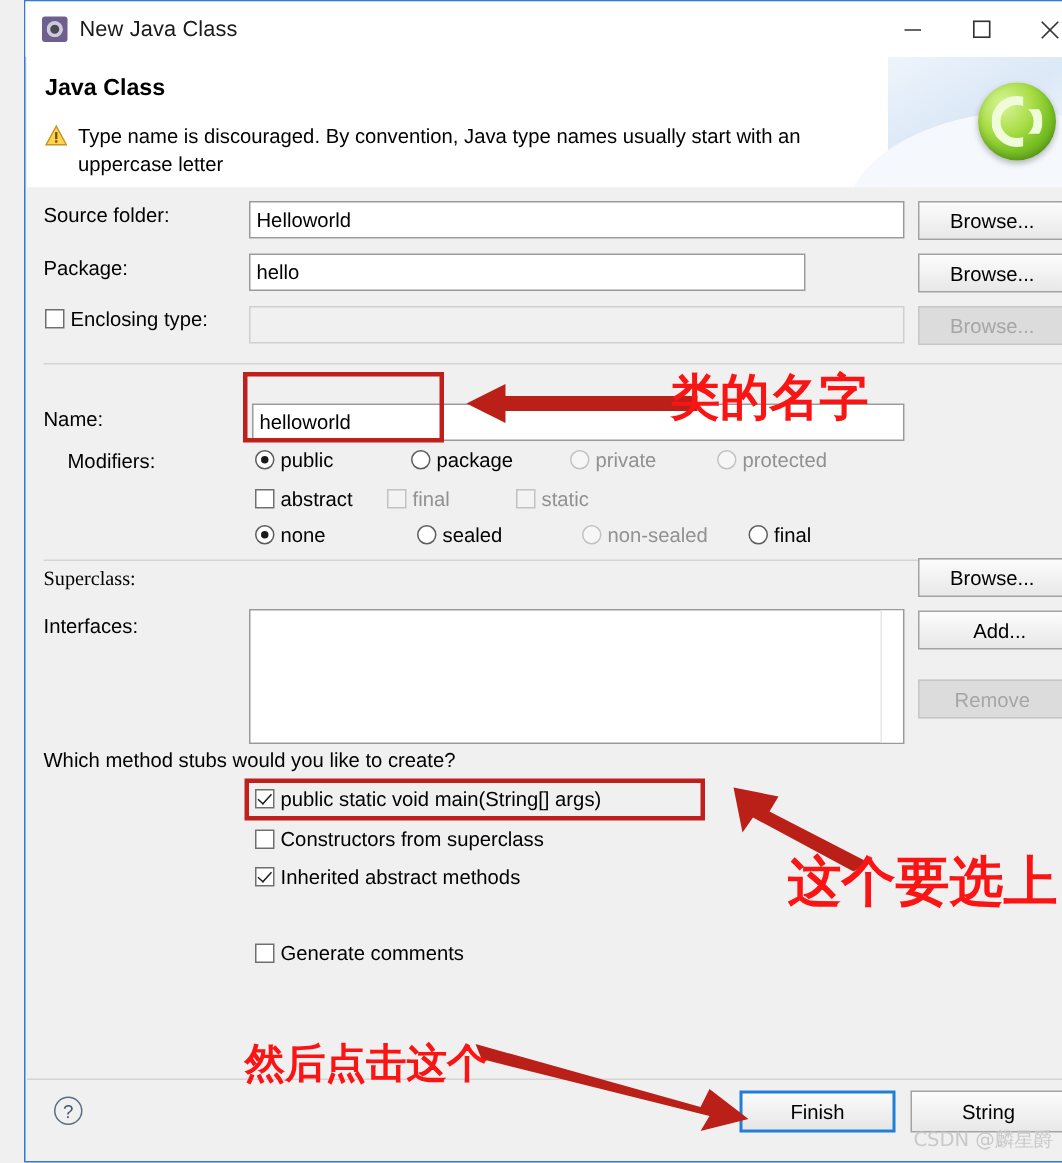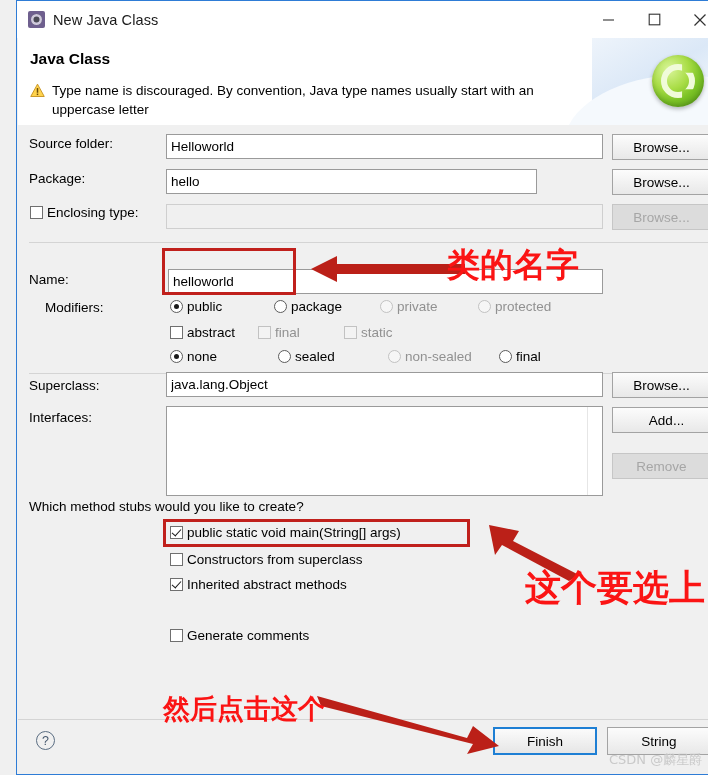--- a/index.html
+++ b/index.html
@@ -284,24 +284,23 @@
       <div class="rb dis"></div>
       <span class="lbl dim">non-sealed</span>
     </div>
     <div class="opt" style="left:481px;top:224px;">
       <div class="rb"></div>
       <span class="lbl">final</span>
     </div>
 
     <div class="sep" style="left:11px;top:248px;width:682px;"></div>
 
-    <div class="row" style="left:11px;top:253px;">
+    <div class="row" style="left:11px;top:253px;font-family:Liberation Serif, serif;">
       <span class="lbl">Superclass:</span>
     </div>
-    <input class="field" style="position: absolute; left: 148px; top: 247px; width: 437px;" value="java.lang.Object">
     <div class="btn" style="position:absolute;left:594px;top:247px;width:99px;">Browse...</div>
 
     <div class="row" style="left:11px;top:285px;">
       <span class="lbl">Interfaces:</span>
     </div>
     <div class="listbox" style="left:148px;top:281px;width:437px;height:90px;">
       <div class="vbar"></div>
     </div>
     <div class="btn" style="position:absolute;left:594px;top:282px;width:109px;">Add...</div>
     <div class="btn disabled" style="position:absolute;left:594px;top:328px;width:99px;">Remove</div>

